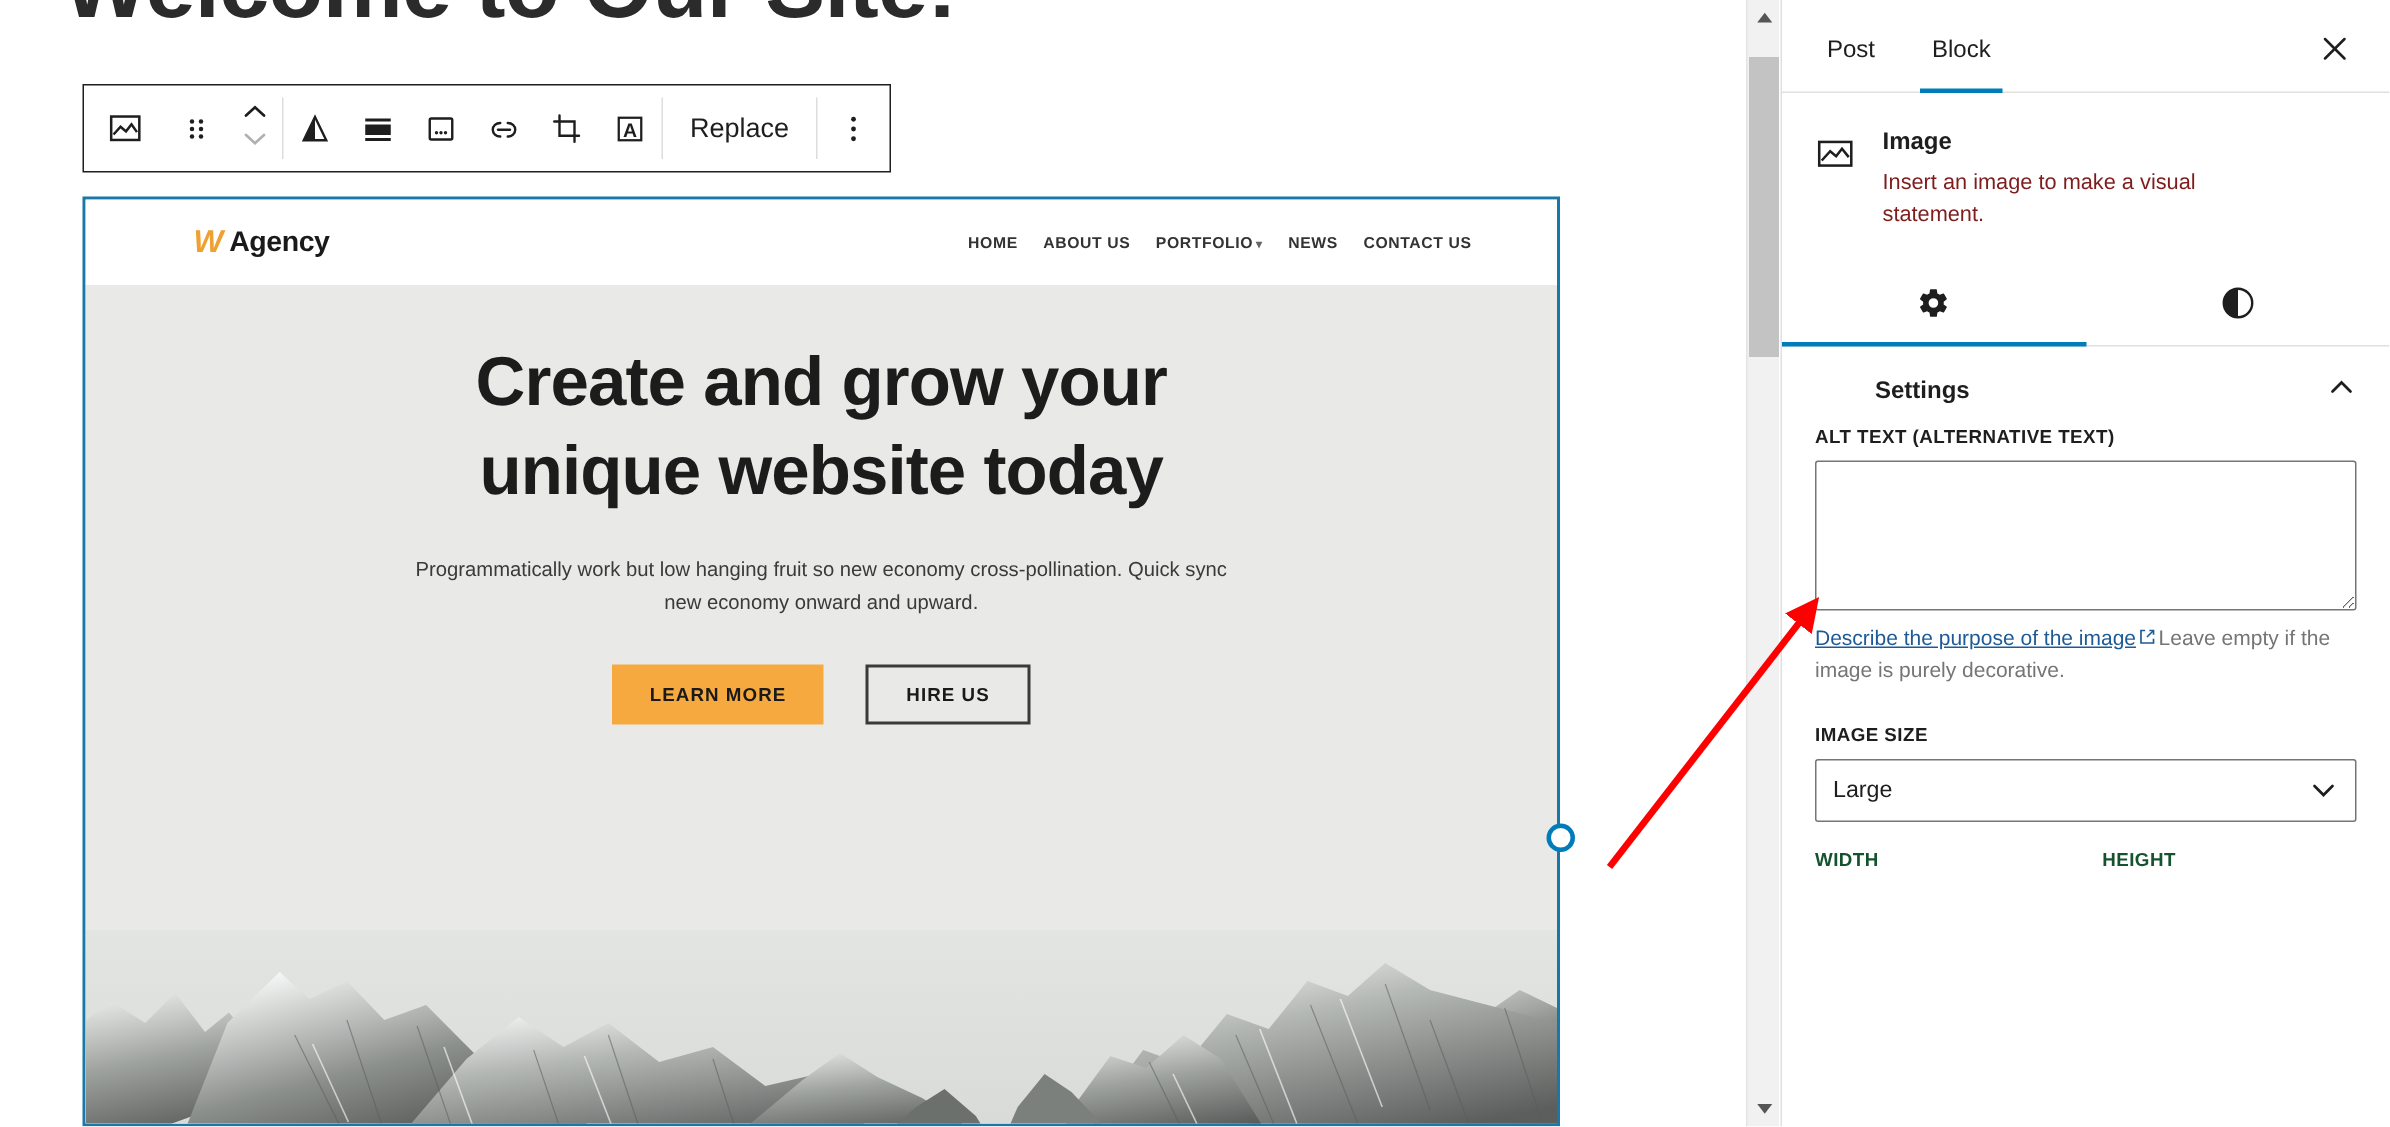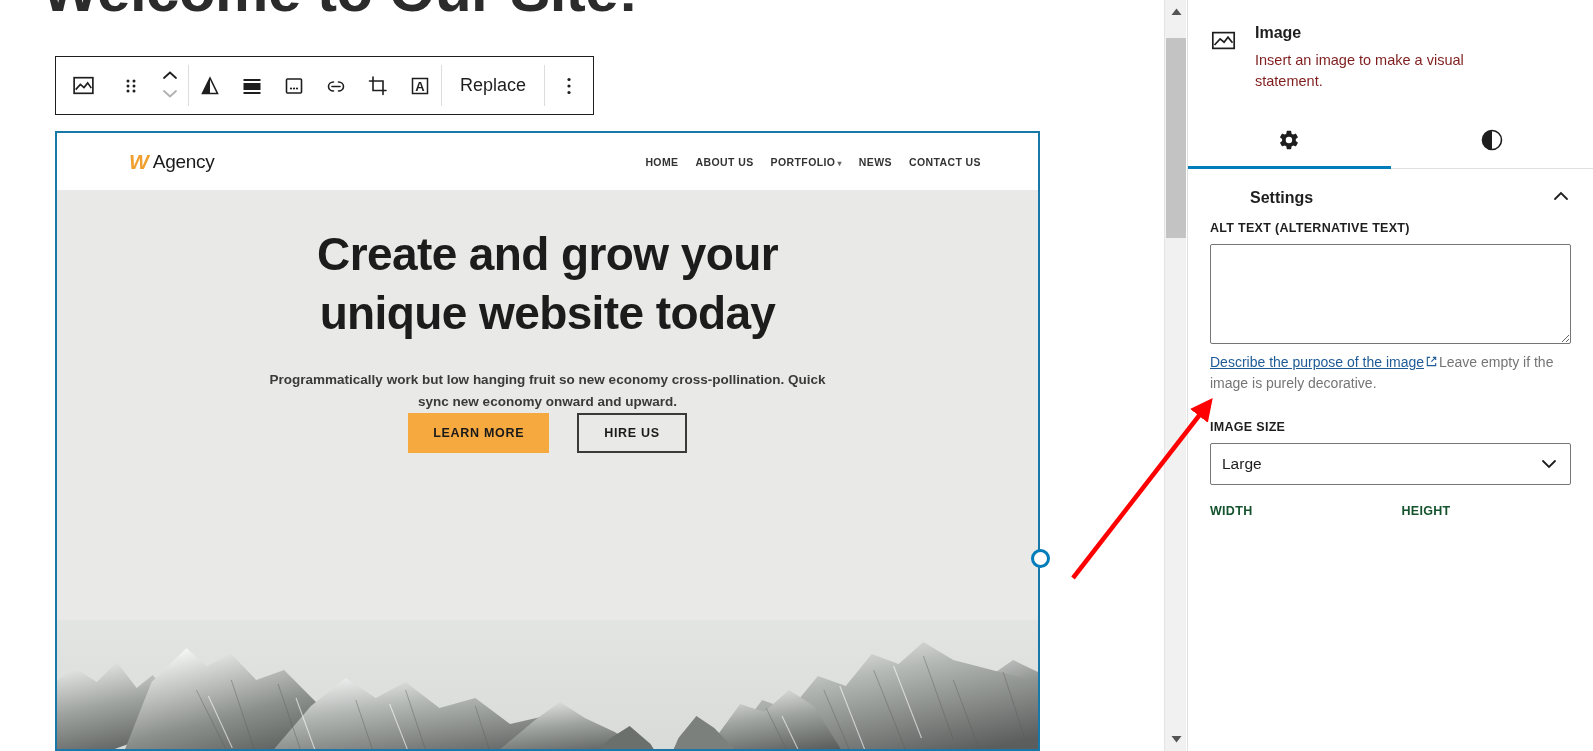--- a/index.html
+++ b/index.html
@@ -58,41 +58,41 @@
     background: #fff; border: 3px solid #007cba; z-index: 6;
   }
 
   
   .site-header {
     height: 57px; background: #fff; display: flex; align-items: center;
     padding: 0 57px 0 72px; justify-content: space-between;
   }
   .logo { display: flex; align-items: center; gap: 6px; }
   .logo-mark { font-size: 21px; font-weight: bold; color: #f0a030; line-height: 1; letter-spacing: -2px; font-style: italic; }
-  .logo-text { font-size: 19px; font-weight: normal; color: #1a1a1a; letter-spacing: -0.3px; }
+  .logo-text { font-size: 19px; font-weight: bold; color: #1a1a1a; letter-spacing: -0.3px; }
   .site-nav { display: flex; align-items: center; gap: 17px; }
   .nav-item { font-size: 10.5px; font-weight: bold; color: #333; letter-spacing: 0.4px; white-space: nowrap; cursor: pointer; }
   .nav-caret { font-size: 8px; color: #666; margin-left: 2px; }
 
   
   .hero {
     height: 430px; background: #e9eae7;
     display: flex; flex-direction: column; align-items: center;
     padding-top: 35px; position: relative;
   }
   .hero-h1 {
     font-size: 46px; font-weight: bold; color: #1c1c1c;
     text-align: center; line-height: 1.28; letter-spacing: -0.6px;
     max-width: 620px; margin: 0;
   }
   .hero-p {
     margin: 26px 0 0 0; font-size: 13.5px; color: #3a3a3a;
-    text-align: center; line-height: 1.65; max-width: 560px; font-weight: bold;
-  }
-  .hero-btns { display: flex; gap: 28px; }
+    text-align: center; line-height: 1.65; max-width: 560px;
+  }
+  .hero-btns { display: flex; gap: 28px; margin-top: 30px; }
   .btn-primary {
     background: #f5a93f; color: #1a1a1a; font-size: 12.5px; font-weight: bold;
     letter-spacing: 0.7px; padding: 11px 25px; border: none; cursor: pointer;
   }
   .btn-outline {
     background: transparent; color: #1a1a1a; font-size: 12.5px; font-weight: bold;
     letter-spacing: 0.7px; padding: 11px 25px; border: 2px solid #3a3a3a; cursor: pointer;
   }
 
   
@@ -353,20 +353,30 @@
     <div class="sb-thumb"></div>
     <div class="sb-arrow down">
       <svg width="11" height="8" viewBox="0 0 11 8">
           <polygon points="5.5,7.5 0.5,1 10.5,1" fill="#555"></polygon>
         </svg>
     </div>
   </div>
 
   <div class="sidebar">
 
+    <div class="sb-tabs">
+      <div class="sb-tab">Post</div>
+      <div class="sb-tab active">Block</div>
+      <div class="sb-close">
+        <svg width="19" height="19" viewBox="0 0 19 19" stroke="#1e1e1e" stroke-width="1.7" stroke-linecap="round">
+          <line x1="3" y1="3" x2="16" y2="16"></line>
+            <line x1="16" y1="3" x2="3" y2="16"></line>
+        </svg>
+      </div>
+    </div>
 
     <div class="block-card">
       <div class="block-card-icon">
         <svg width="27" height="27" viewBox="0 0 24 24" fill="none" stroke="#1e1e1e" stroke-width="1.5">
           <rect x="2.5" y="5" width="19" height="14"></rect>
           <polyline points="4,16 9,10.5 12.5,13.5 16,9 20,14"></polyline>
         </svg>
       </div>
       <div>
         <div class="block-card-title">Image</div>

